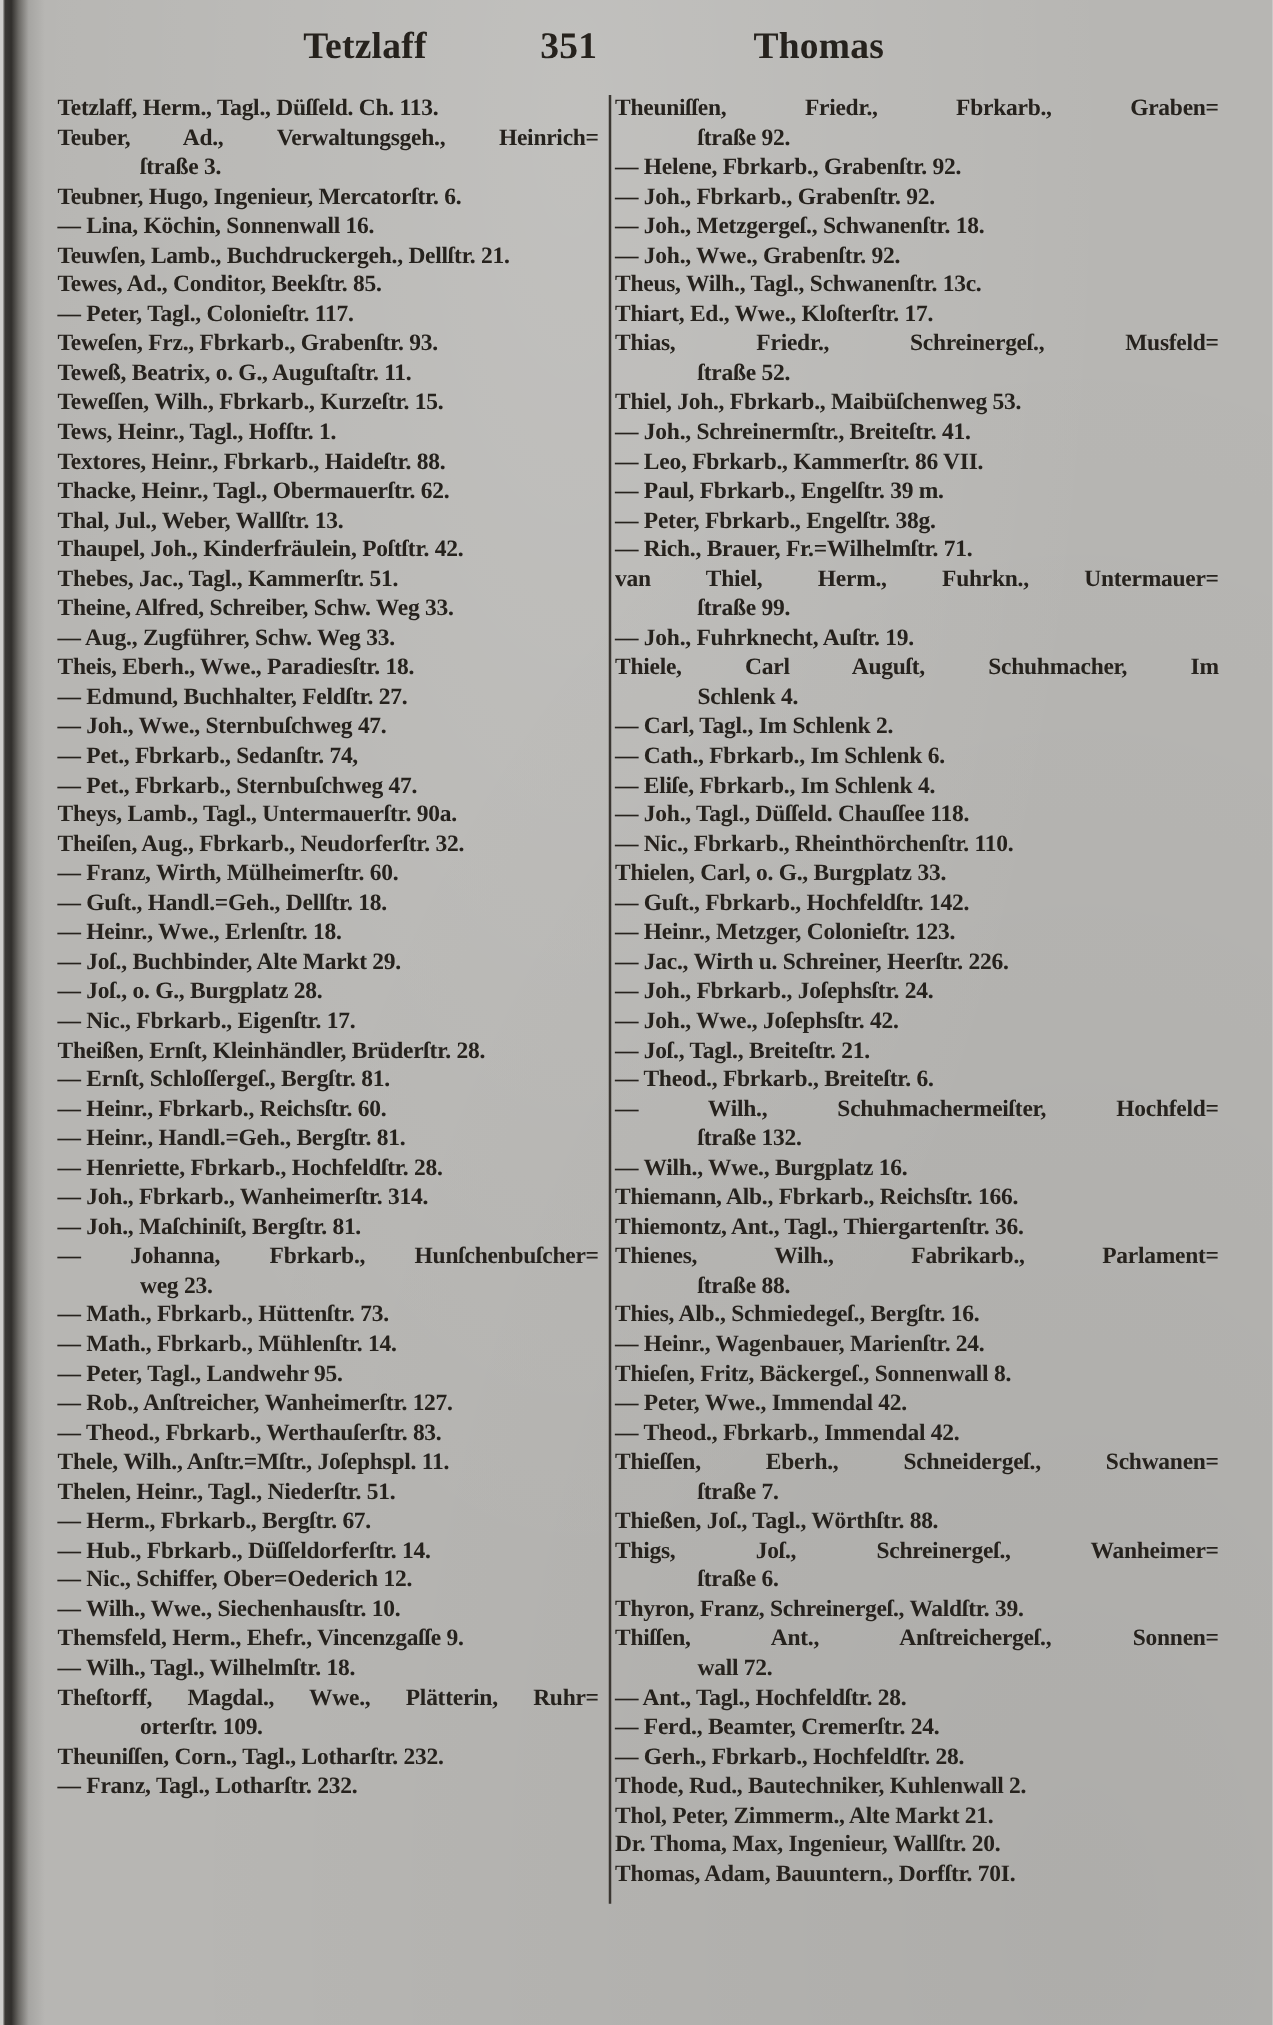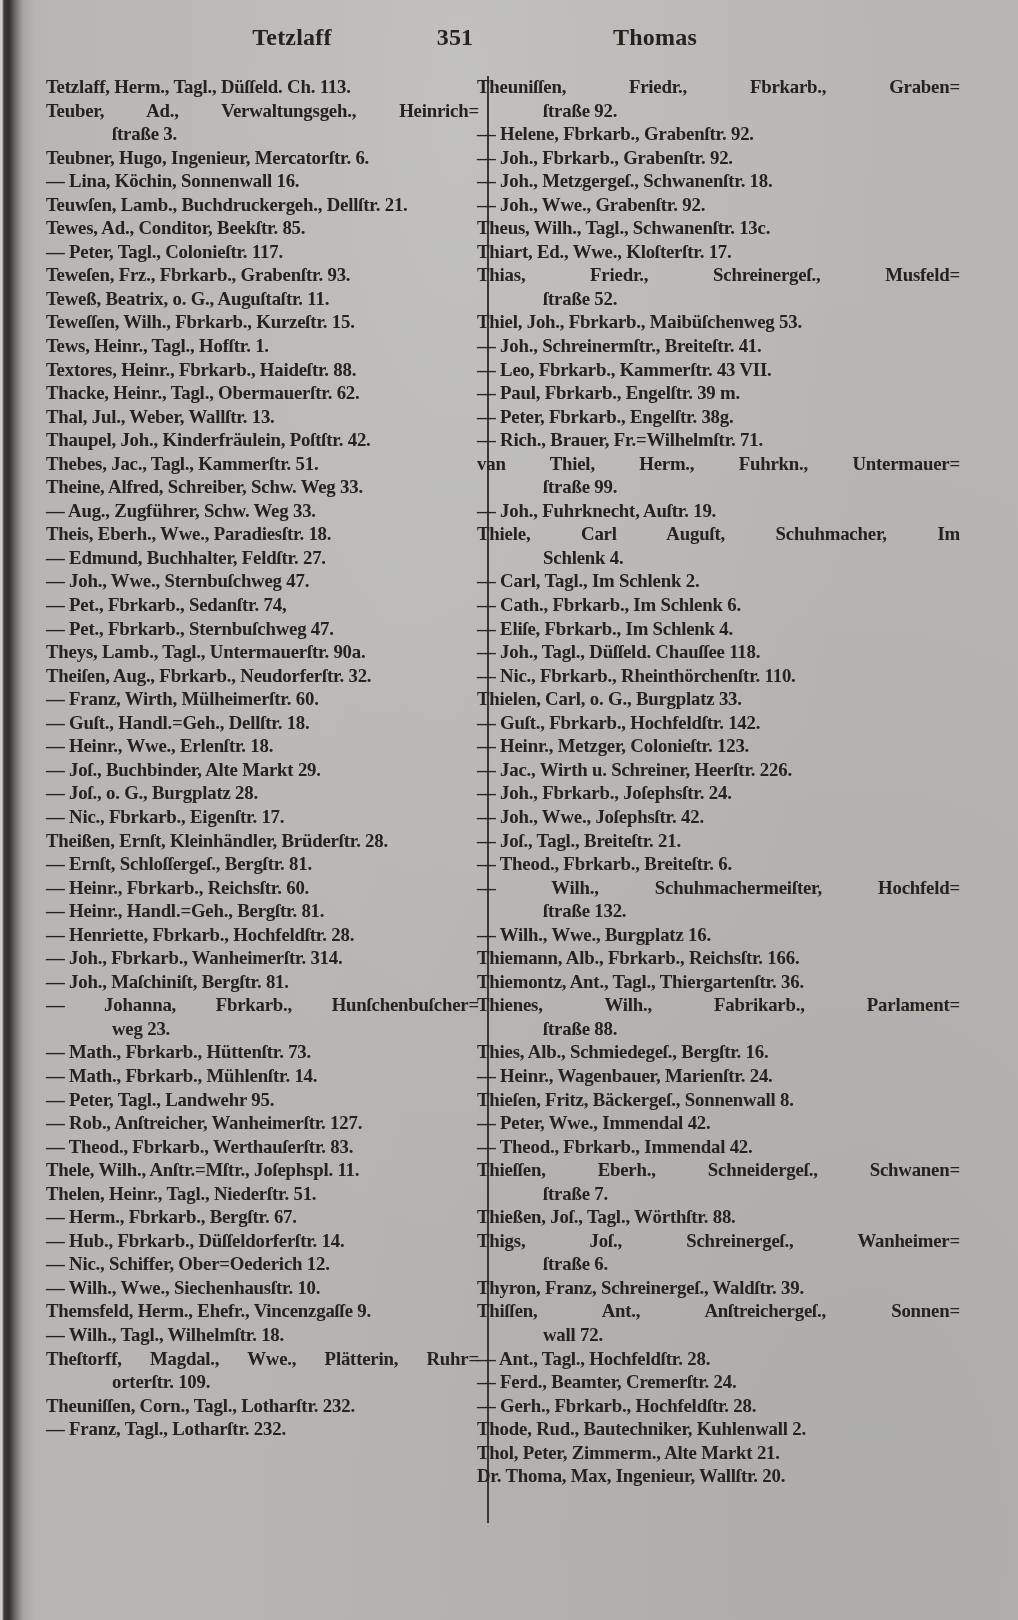--- a/index.html
+++ b/index.html
@@ -16,30 +16,30 @@
   .scan-edge {
     position:absolute; left:0; top:0; width:36px; height:100%;
     background:linear-gradient(90deg,
       #cfcecb 0px, #cfcecb 2px,
       #3b3935 4px, #312f2c 9px,
       #6c6a66 15px, #a6a5a2 23px,
       rgba(183,182,179,0) 36px);
   }
   .header-item {
     position:absolute; top:22px; transform:translateX(-50%);
-    font-weight:bold; font-size:24px; line-height:30px;
+    font-weight:bold; font-size:30px; line-height:30px;
     color:#26221d; letter-spacing:0.2px; white-space:nowrap;
   }
   .divider {
     position:absolute; left:487px; top:76px;
     width:2px; height:1447px; background:#3a3631;
   }
   .col { position:absolute; top:75px; }
   #col-left  { left:46px;  width:433px; }
-  #col-right { left:477px; width:483px; }
+  #col-right { left:492px; width:483px; }
   .entry {
     margin:0; padding:0;
     font-weight:bold; font-size:18.8px; line-height:23.55px;
     color:#26221d; letter-spacing:-0.2px;
   }
   .ln  { display:block; white-space:normal; }
   .cont { margin-left:66px; }
   .jl  { text-align:justify; text-align-last:justify; }
 </style>
 </head>
@@ -255,21 +255,21 @@
         <span class="ln jl">Thias, Friedr., Schreinergeſ., Musfeld=</span>
         <span class="ln cont">ſtraße 52.</span>
       </p>
       <p class="entry">
         <span class="ln">Thiel, Joh., Fbrkarb., Maibüſchenweg 53.</span>
       </p>
       <p class="entry">
         <span class="ln">— Joh., Schreinermſtr., Breiteſtr. 41.</span>
       </p>
       <p class="entry">
-        <span class="ln">— Leo, Fbrkarb., Kammerſtr. 43 VII.</span>
+        <span class="ln">— Leo, Fbrkarb., Kammerſtr. 86 VII.</span>
       </p>
       <p class="entry">
         <span class="ln">— Paul, Fbrkarb., Engelſtr. 39 m.</span>
       </p>
       <p class="entry">
         <span class="ln">— Peter, Fbrkarb., Engelſtr. 38g.</span>
       </p>
       <p class="entry">
         <span class="ln">— Rich., Brauer, Fr.=Wilhelmſtr. 71.</span>
       </p>
@@ -384,15 +384,18 @@
       </p>
       <p class="entry">
         <span class="ln">Thode, Rud., Bautechniker, Kuhlenwall 2.</span>
       </p>
       <p class="entry">
         <span class="ln">Thol, Peter, Zimmerm., Alte Markt 21.</span>
       </p>
       <p class="entry">
         <span class="ln">Dr. Thoma, Max, Ingenieur, Wallſtr. 20.</span>
       </p>
+      <p class="entry">
+        <span class="ln">Thomas, Adam, Bauuntern., Dorfſtr. 70I.</span>
+      </p>
     </div>
 
 </div>
 
 </body></html>

